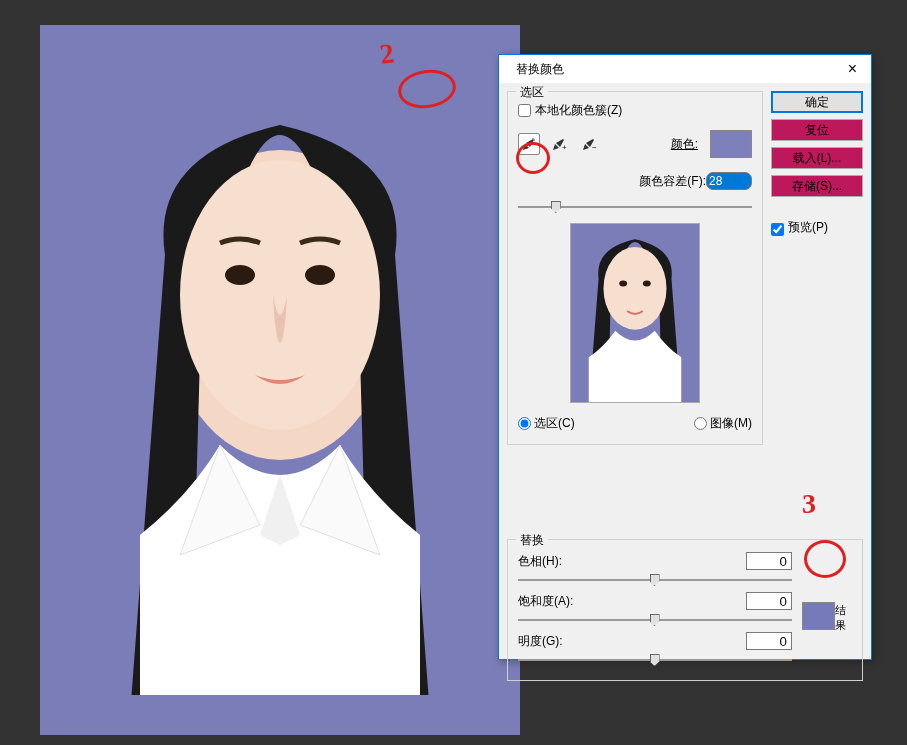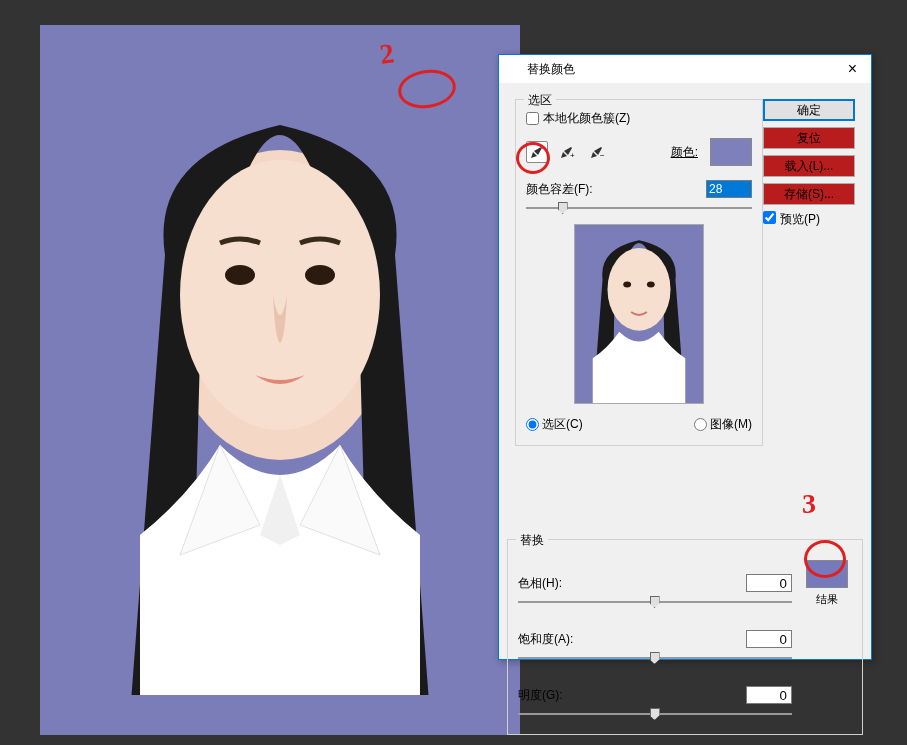--- a/index.html
+++ b/index.html
@@ -30,32 +30,32 @@
       border: 3px solid #e02020; border-radius: 50%; z-index: 200; pointer-events:none;
     }
 
     .dialog {
       position: absolute; left: 498px; top: 54px; width: 374px; height: 606px;
       background: #f0f0f0; border: 1px solid #0078d7; font-size: 12px;
       box-shadow: 2px 2px 8px rgba(0,0,0,.3);
     }
     .dialog-title {
       display: flex; justify-content: space-between; align-items: center;
-      height: 28px; padding: 0 6px 0 28px; background: #fff;
+      height: 28px; padding: 0 6px 0 17px; background: #fff;
     }
     .dialog-title .close { font-size: 16px; padding: 0 8px; cursor: pointer; }
-    .dialog-body { display: flex; padding: 16px; height: 440px; }
+    .dialog-body { display: flex; padding: 8px; gap: 8px; height: 440px; }
     .left-col { flex: 1; }
     .right-col { width: 92px; display: flex; flex-direction: column; gap: 6px; }
     .btn {
-      height: 22px; border: 1px solid #adadad; background: #b91c1c;
+      height: 22px; border: 1px solid #adadad; background: #be185d;
       text-align: center; line-height: 20px; cursor: pointer; font-size: 12px;
     }
     .btn.primary { border: 2px solid #0078d7; background: #e1e1e1; line-height: 18px; }
-    .preview-check { margin-top: 0; display: flex; align-items: flex-start; gap: 4px; }
+    .preview-check { margin-top: 16px; display: flex; align-items: flex-end; gap: 4px; }
     .preview-check input { width: 13px; height: 13px; }
 
     .fieldset {
       border: 1px solid #d0d0d0; padding: 10px 10px 12px 10px; position: relative; margin-bottom: 8px;
       background: #f0f0f0;
     }
     .fieldset-legend {
       position: absolute; top: -8px; left: 8px; background: #f0f0f0; padding: 0 4px;
     }
     .checkline { display: flex; align-items: center; gap: 4px; margin-bottom: 11px; }
@@ -66,23 +66,23 @@
       width: 22px; height: 22px; display:flex; align-items:center; justify-content:center;
       cursor: pointer; border-radius: 2px;
     }
     .eye-tool.active { border: 1px solid #888; background: #fff; }
     .color-label { margin-left: auto; margin-right: 4px; text-decoration: underline; }
     .swatch {
       width: 42px; height: 28px; border: 1px solid #888; background: #7d80bb; cursor: pointer;
     }
     .swatch.result { background: #767aba; }
     
-    .tol-row { display: flex; align-items: center; justify-content: space-between; margin-bottom: 2px; }
+    .tol-row { display: flex; align-items: center; justify-content: flex-end; margin-bottom: 9px; }
     .tol-input { width: 46px; height: 18px; border: 1px solid #7a7a7a; font-size: 12px; text-align: left; padding: 0 2px; background: #fff; }
-    .tol-input.sel { background: #0078d7; color: #fff; }
+    .tol-input.sel { background: #0078d7; color: #fff; border-radius: 7px; }
     .slider {
       width: 100%; height: 16px; position: relative; margin-bottom: 8px;
     }
     .slider-track {
       position: absolute; left: 0; right: 0; top: 7px; height: 2px; background: #999;
     }
     .slider-thumb {
       position: absolute; top: 2px; width: 10px; height: 12px; background: #e0e0e0;
       border: 1px solid #666; clip-path: polygon(0 0, 100% 0, 100% 60%, 50% 100%, 0 60%);
       cursor: pointer;
@@ -96,22 +96,22 @@
     .radio-row label { display: flex; align-items: center; gap: 3px; }
     .radio-row input { width: 13px; height: 13px; }
 
     .replacement {
       position: absolute; left: 8px; right: 8px; top: 484px;
     }
     .rep-fieldset { border: 1px solid #d0d0d0; padding: 12px 10px 8px 10px; position: relative; }
     .rep-legend { position: absolute; top: -8px; left: 8px; background: #f0f0f0; padding: 0 4px; }
     .rep-body { display: flex; gap: 10px; }
     .rep-sliders { flex: 1; }
-    .rep-swatch-col { width: 50px; display: flex; flex-direction: column; align-items: center; padding-top: 8px; }
-    .rep-row { display: flex; align-items: center; margin-bottom: 2px; margin-top: 22px; }
+    .rep-swatch-col { width: 50px; display: flex; flex-direction: row; align-items: center; padding-top: 8px; }
+    .rep-row { display: flex; align-items: center; margin-bottom: 2px; }
     .rep-row .lab { width: 60px; }
     .rep-row .val { width: 46px; height: 18px; border: 1px solid #7a7a7a; text-align: right; padding: 0 4px; background: #fff; margin-left: auto; }
     .rep-slider { height: 14px; margin-bottom: 6px; position: relative; }
     .result-label { font-size: 11px; margin-top: 4px; }
     svg { display: block; }
   </style>
 </head>
 <body>
 
 <div class="photo-area">

